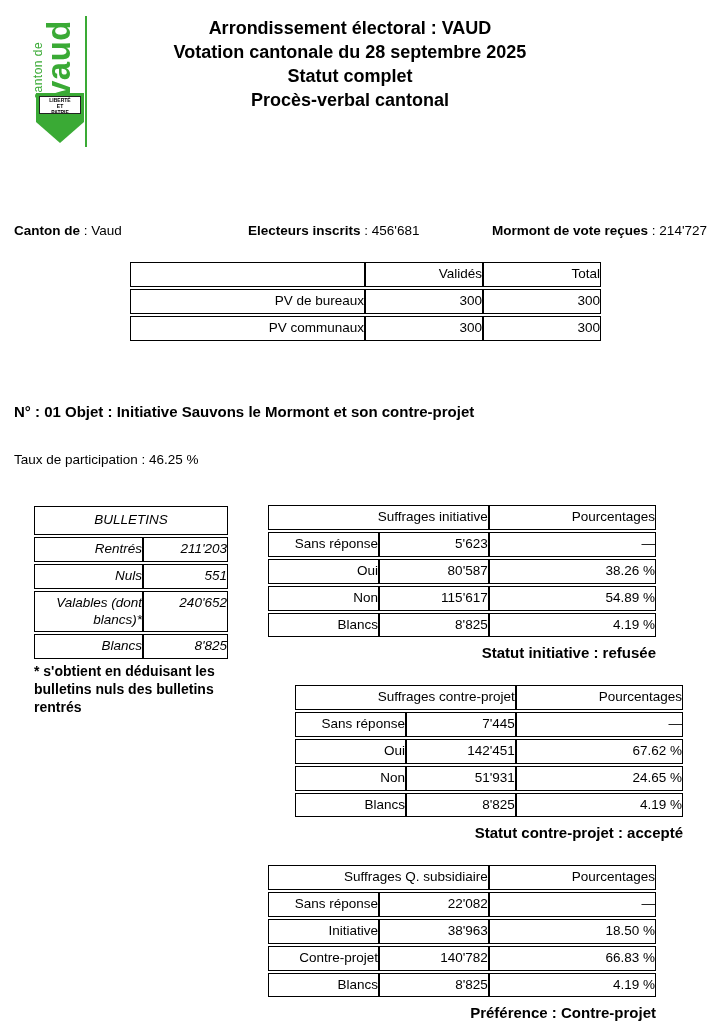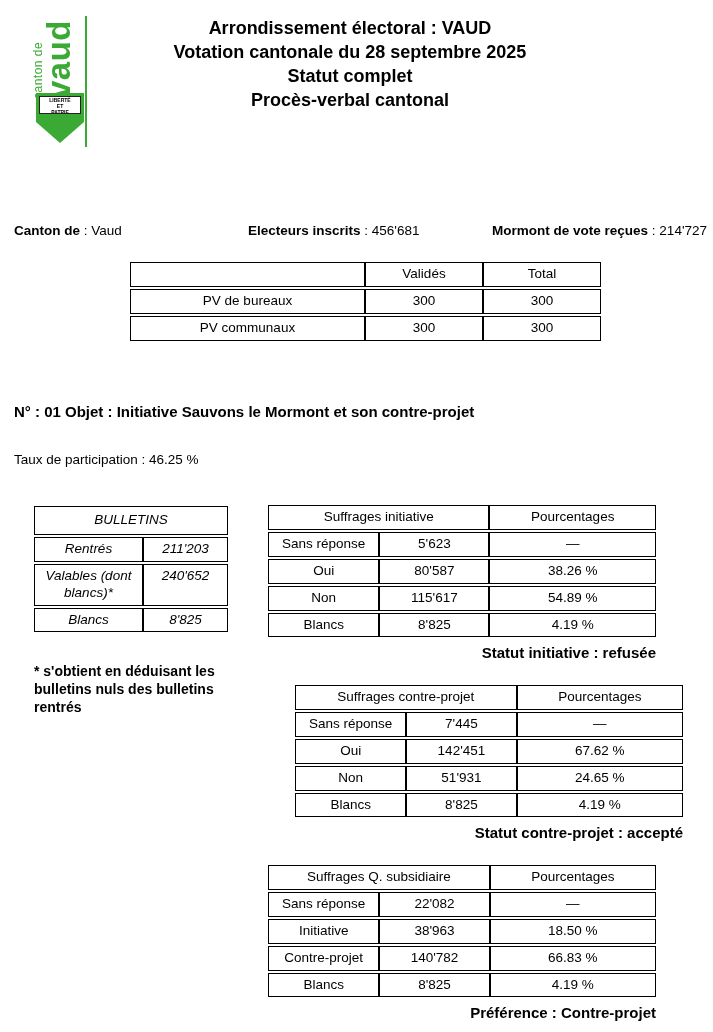--- a/index.html
+++ b/index.html
@@ -42,22 +42,22 @@
   
   .info { position: absolute; top: 223px; left: 0; width: 713px; height: 18px; font-size: 13.5px; }
   .info b { font-weight: bold; }
   .info-canton   { position: absolute; left: 14px; }
   .info-elect    { position: absolute; left: 248px; }
   .info-cartes   { position: absolute; right: 6px; }
 
   
   table.tbl { border-collapse: separate; border-spacing: 0 2px; table-layout: fixed; font-size: 13.5px; line-height: 1.25; }
   table.tbl td, table.tbl th {
-    border: 1.5px solid #000; padding: 3px 8px;
-    vertical-align: top; text-align: center; font-weight: normal; overflow: hidden;
+    border: 1.5px solid #000; padding: 3px 0;
+    vertical-align: top; text-align: right; font-weight: normal; overflow: hidden;
   }
   .num { text-align: right; }
   .bold { font-weight: bold; }
 
   .pv-table { position: absolute; left: 130px; top: 260px; }
   .pv-table th { padding: 5px 6px; }
 
   .bulletins { position: absolute; left: 34px; top: 504px; font-style: italic; }
   .bulletins td { padding: 4px 6px; }
   .bulletins .tbl-title { text-align: center; padding: 5px 6px; }
@@ -136,20 +136,24 @@
       </colgroup>
     <tbody>
         <tr>
       <td colspan="2" class="tbl-title">BULLETINS</td>
     </tr>
     <tr>
       <td>Rentrés</td>
       <td class="num">211'203</td>
     </tr>
     <tr>
+      <td>Nuls</td>
+      <td class="num">551</td>
+    </tr>
+    <tr>
       <td>Valables (dont blancs)*</td>
       <td class="num">240'652</td>
     </tr>
     <tr>
       <td>Blancs</td>
       <td class="num">8'825</td>
     </tr>
   </tbody>
     </table>
   <div class="footnote">* s'obtient en déduisant les bulletins nuls des bulletins rentrés</div>

